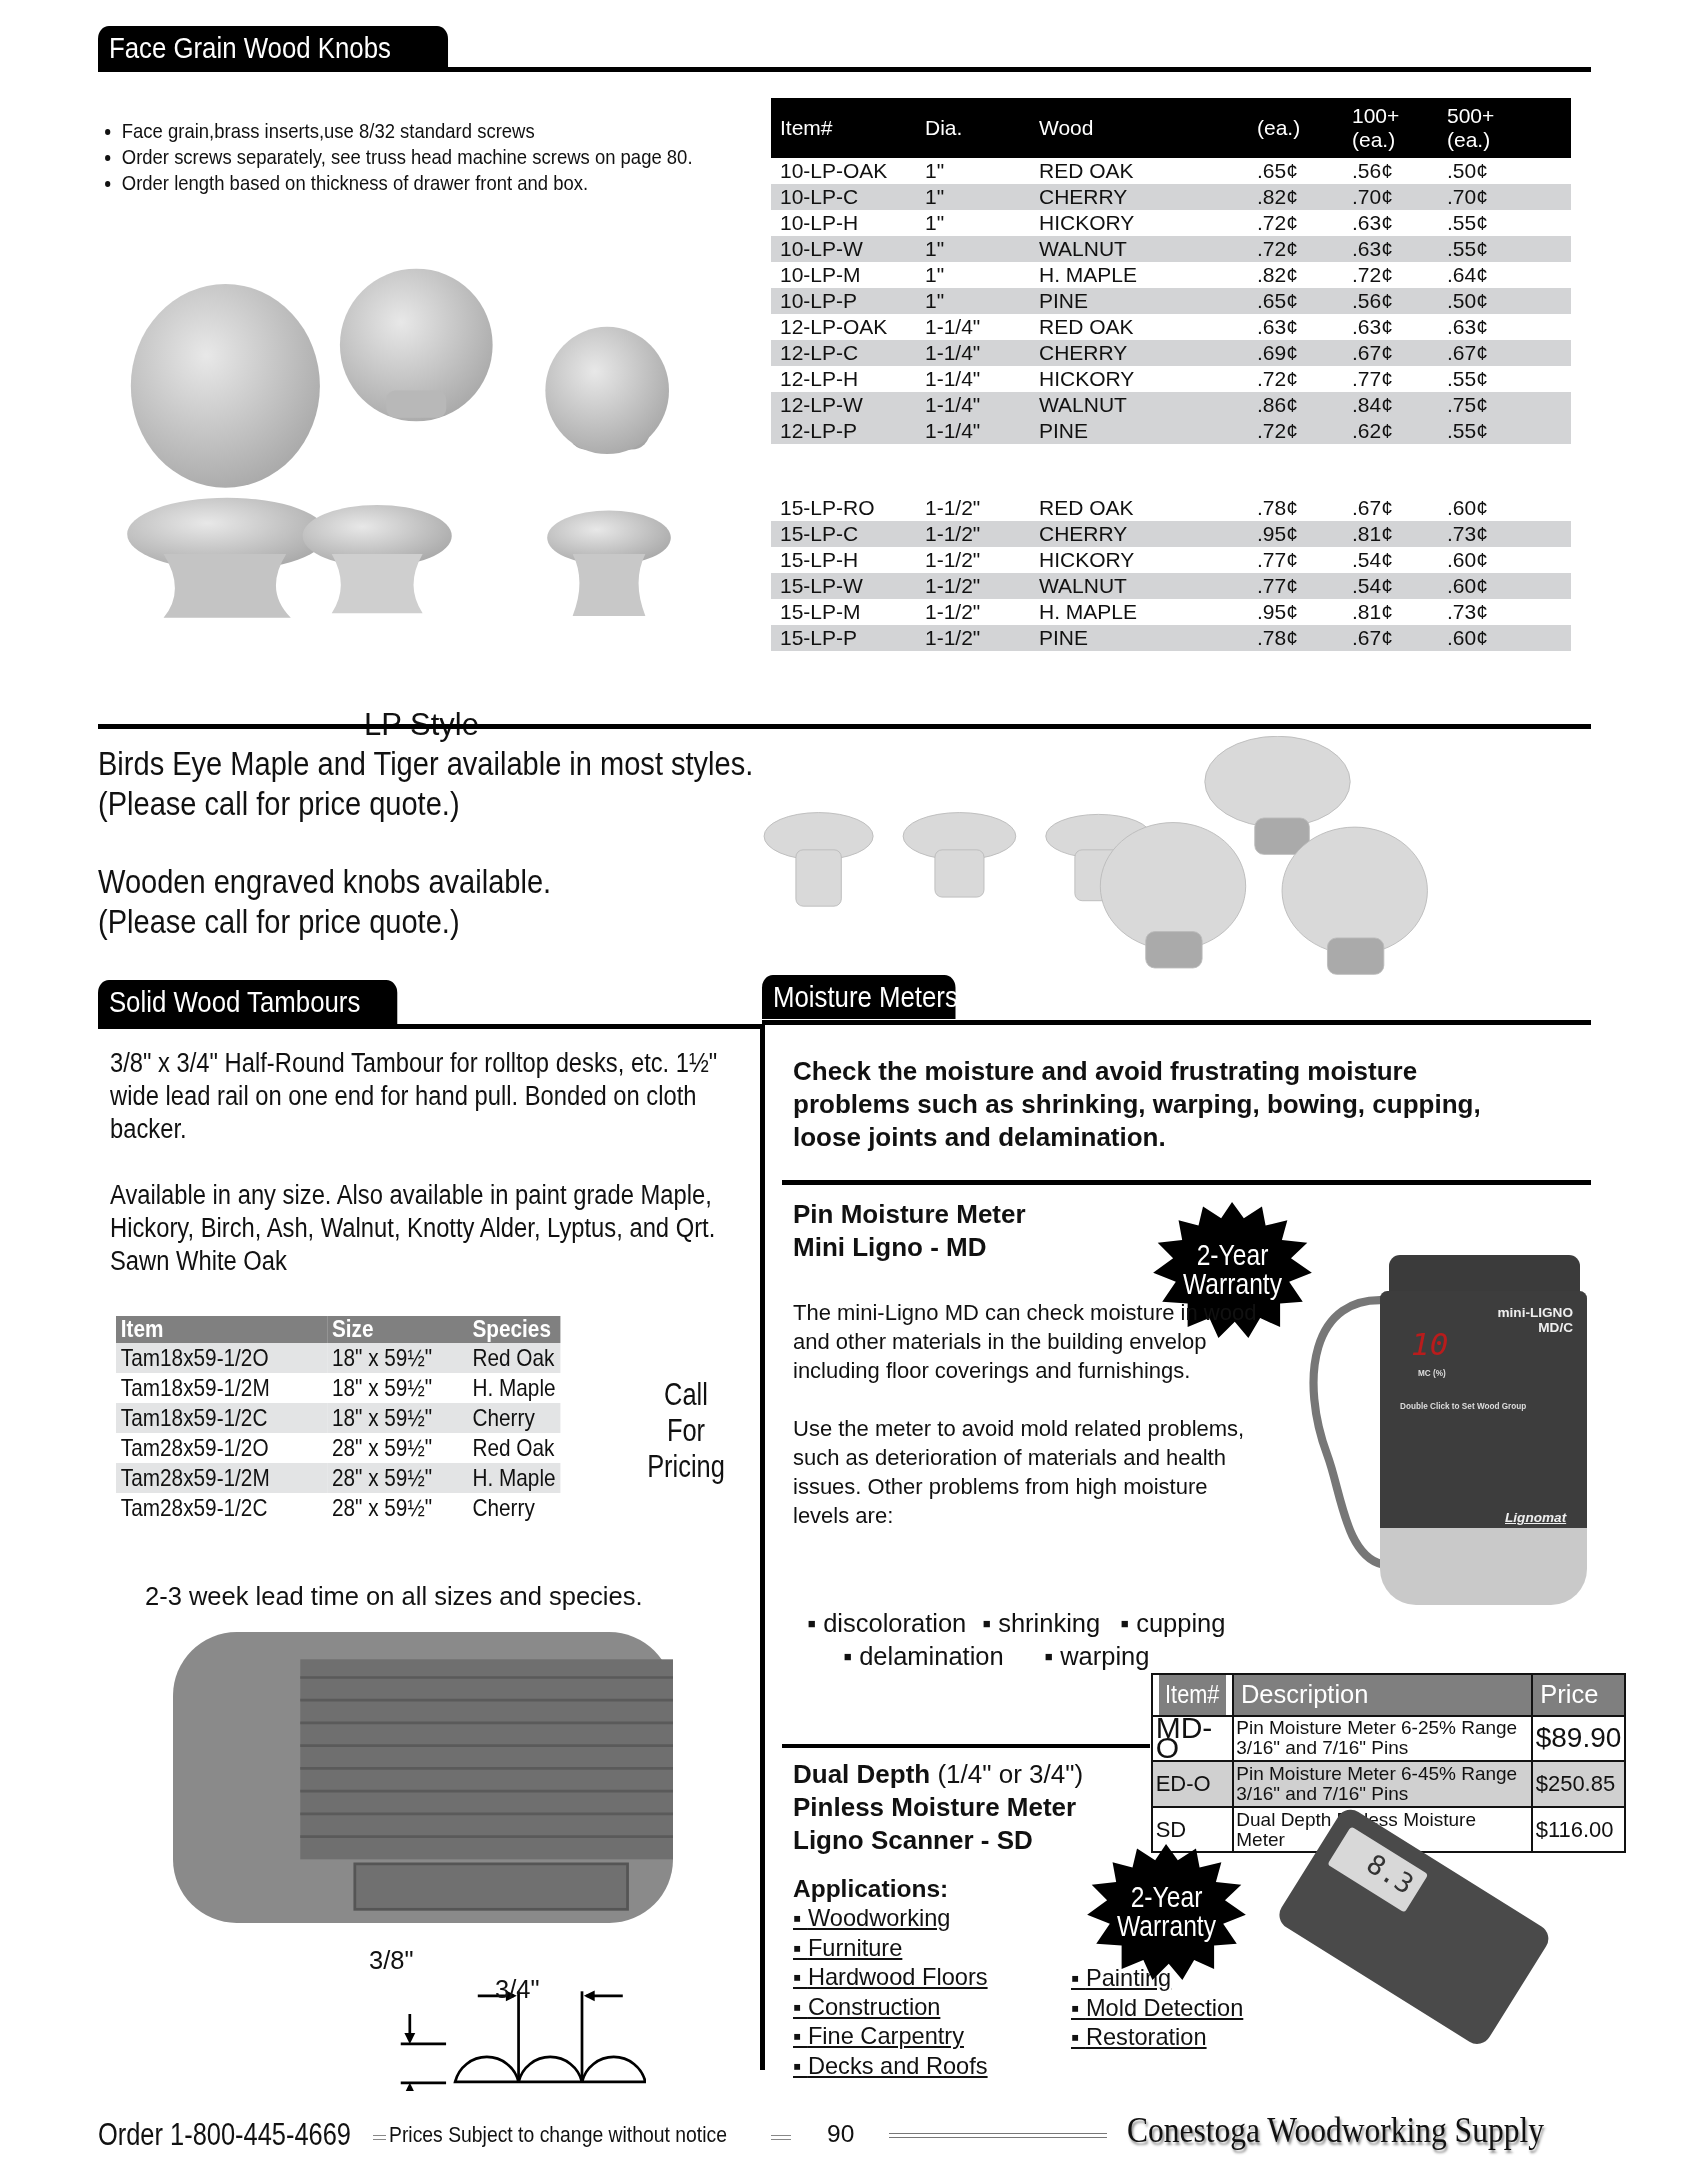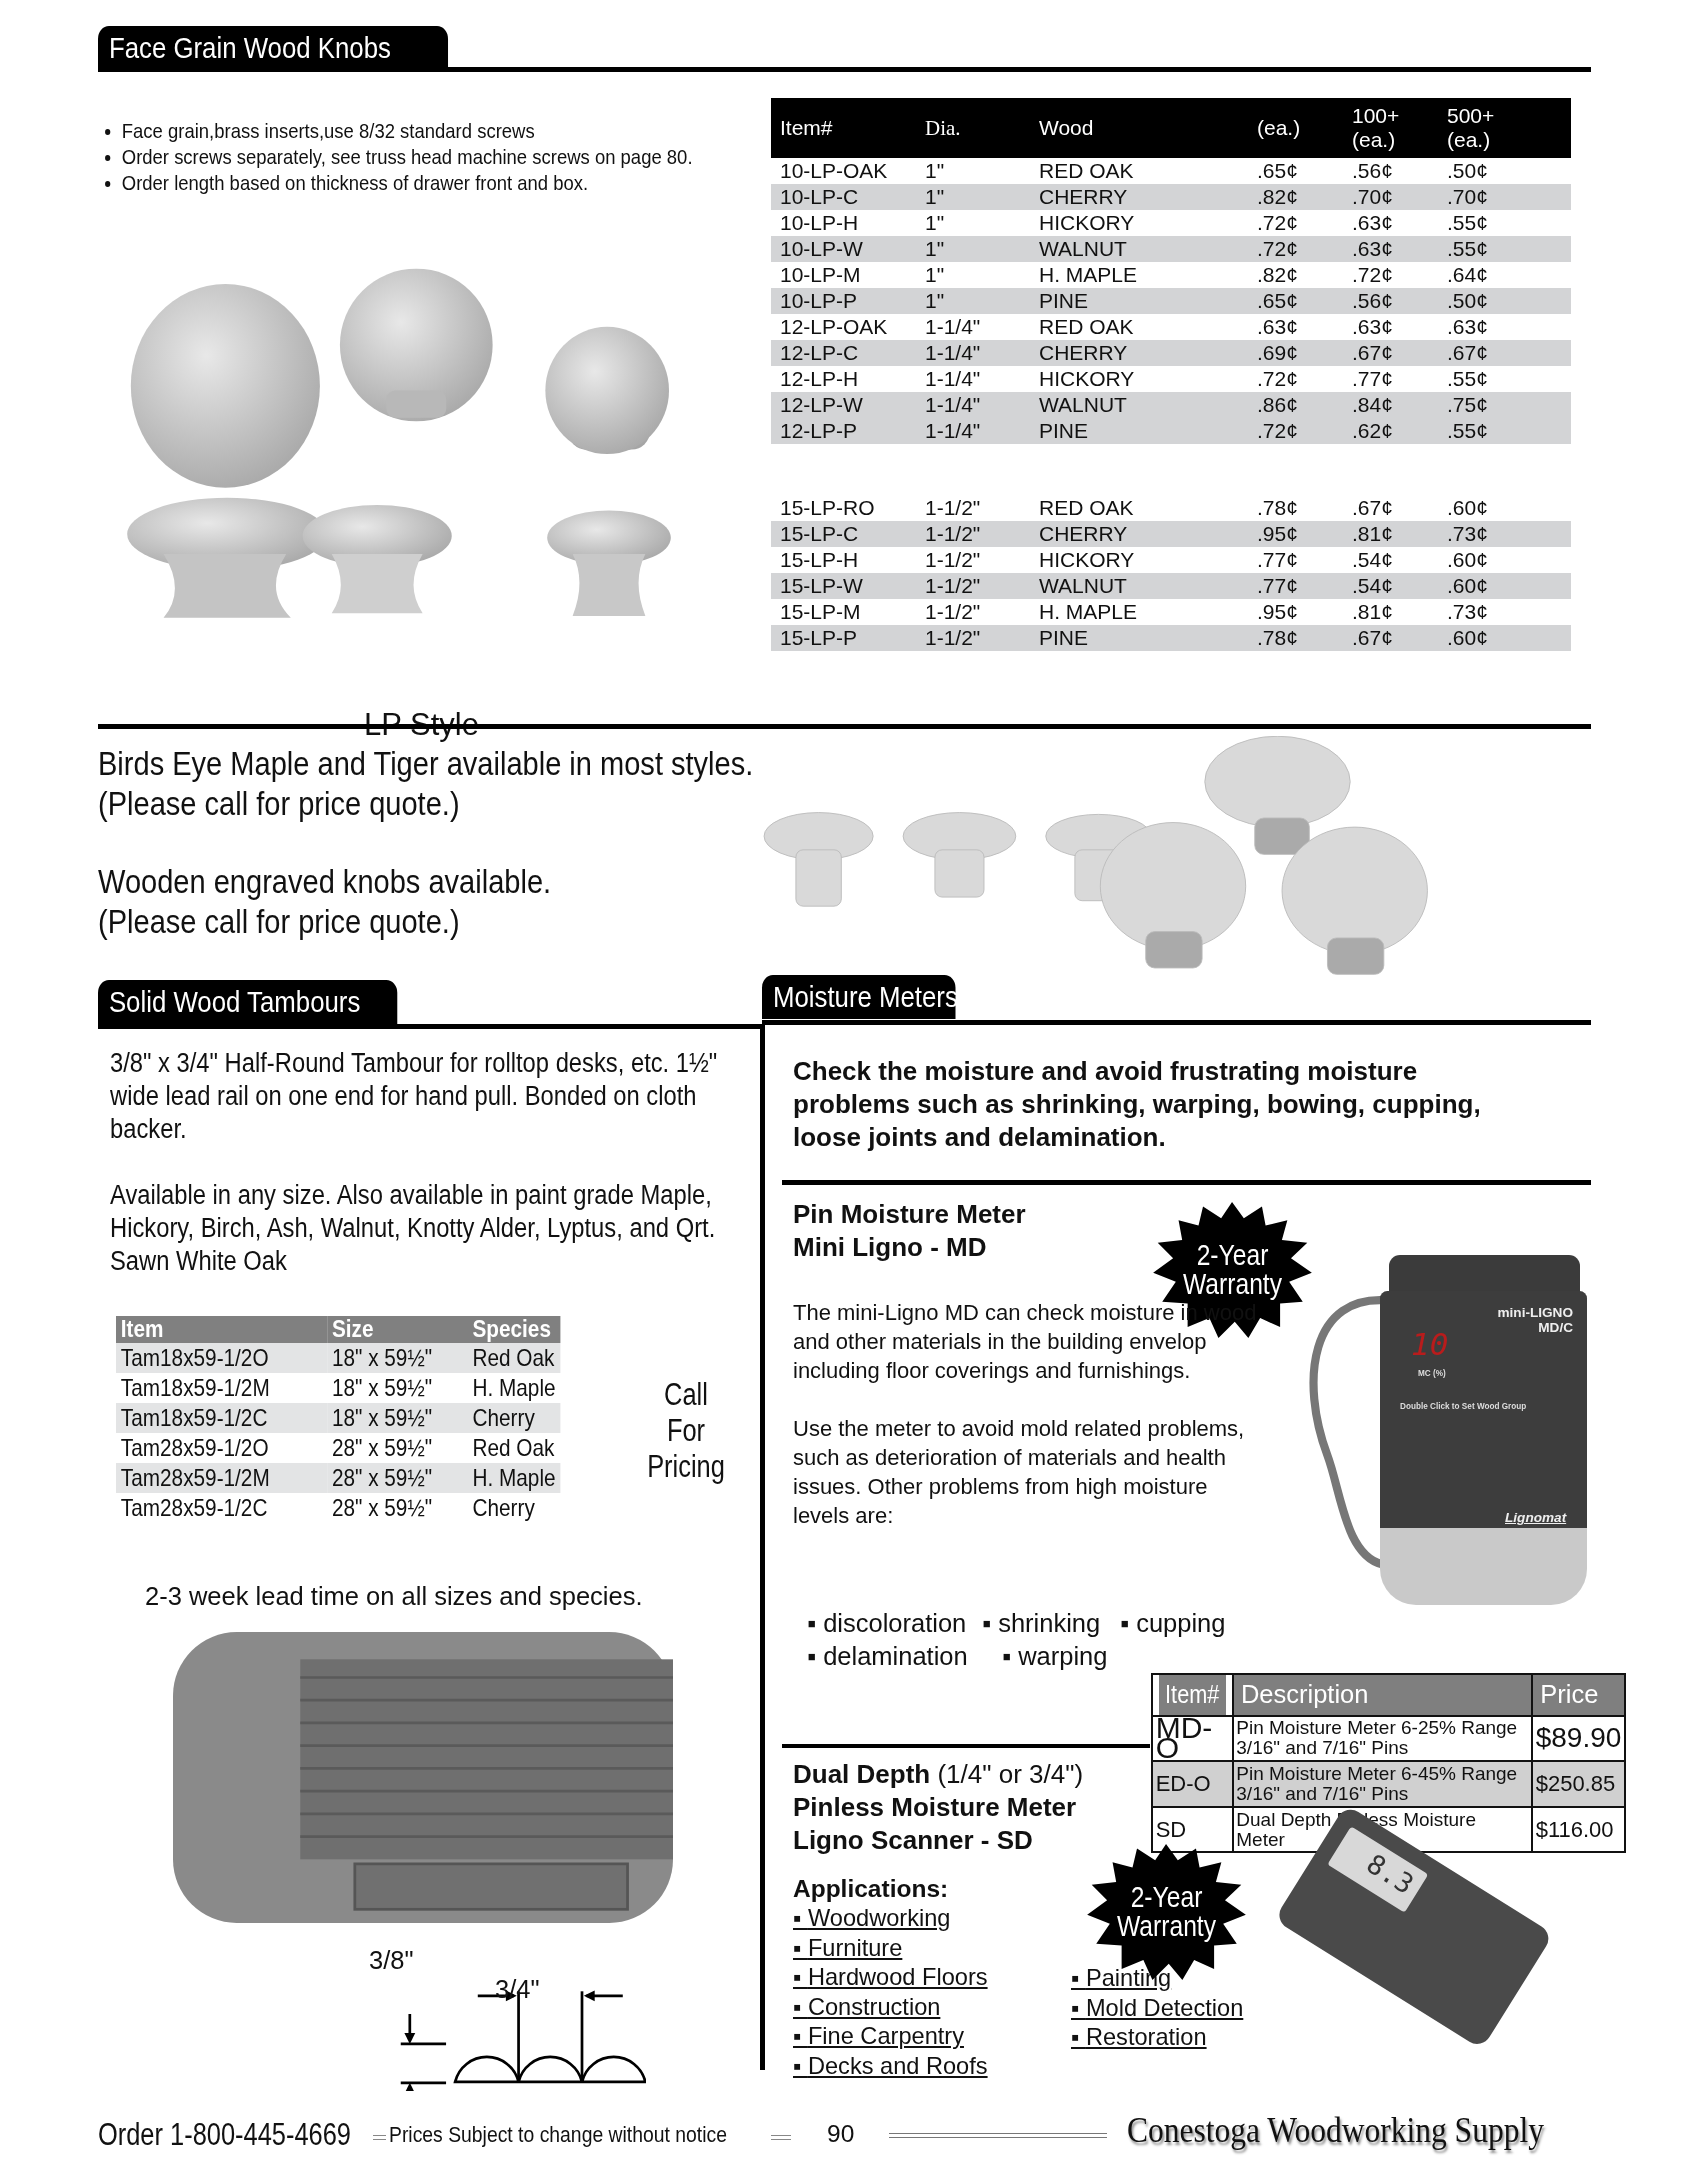--- a/index.html
+++ b/index.html
@@ -86,21 +86,21 @@
       <ellipse cx="550" cy="322" rx="68" ry="30" fill="url(#kg)"></ellipse>
       <path d="M510 340 Q525 370 510 408 L590 408 Q575 370 590 340 Z" fill="#c8c8c8"></path>
     </g>
 </svg>
 <div class="abs" style="left:364px;top:659px;font-size:31px;margin-top:48px;">LP Style</div>
 
 <table class="ktable">
   <thead>
     <tr class="kth">
       <th style="width:136px;">Item#</th>
-      <th style="width:105px;font-family:Liberation Serif, serif;">Dia.</th>
+      <th style="width:105px;">Dia.</th>
       <th style="width:209px;">Wood</th>
       <th style="width:86px;">(ea.)</th>
       <th style="width:86px;">
         <div>100+</div>
         <div>(ea.)</div>
       </th>
       <th>
         <div>500+</div>
         <div>(ea.)</div>
       </th>
@@ -394,21 +394,21 @@
   <div style="height:29px;"></div>
   <div>Use the meter to avoid mold related problems, such as deterioration of materials and health issues. Other problems from high moisture levels are:</div>
 </div>
 
 <div class="abs" style="left:807px;top:1607px;font-size:25.5px;line-height:33px;">
   <div style="display:flex;gap:2px;">
     <span style="width:173px;">▪ <span>discoloration</span></span>
     <span style="width:136px;">▪ <span>shrinking</span></span>
     <span>▪ <span>cupping</span></span>
   </div>
-  <div style="display:flex;gap:22px;">
+  <div style="display:flex;gap:28px;margin-left:36px;">
     <span style="width:173px;">▪ <span>delamination</span></span>
     <span>▪ <span>warping</span></span>
   </div>
 </div>
 
 <div class="abs" style="left:1291px;top:1255px;width:327px;height:364px;">
   <svg class="abs" style="left:0;top:0;" width="327" height="364" viewBox="0 0 360 400">
     <path d="M110 50 C20 40 10 140 40 220 C55 260 60 330 100 340" fill="none" stroke="#777" stroke-width="9"></path>
   </svg>
   <div class="abs" style="left:98px;top:0;width:191px;height:50px;background:#3b3b3b;border-radius:11px 11px 0 0;"></div>

